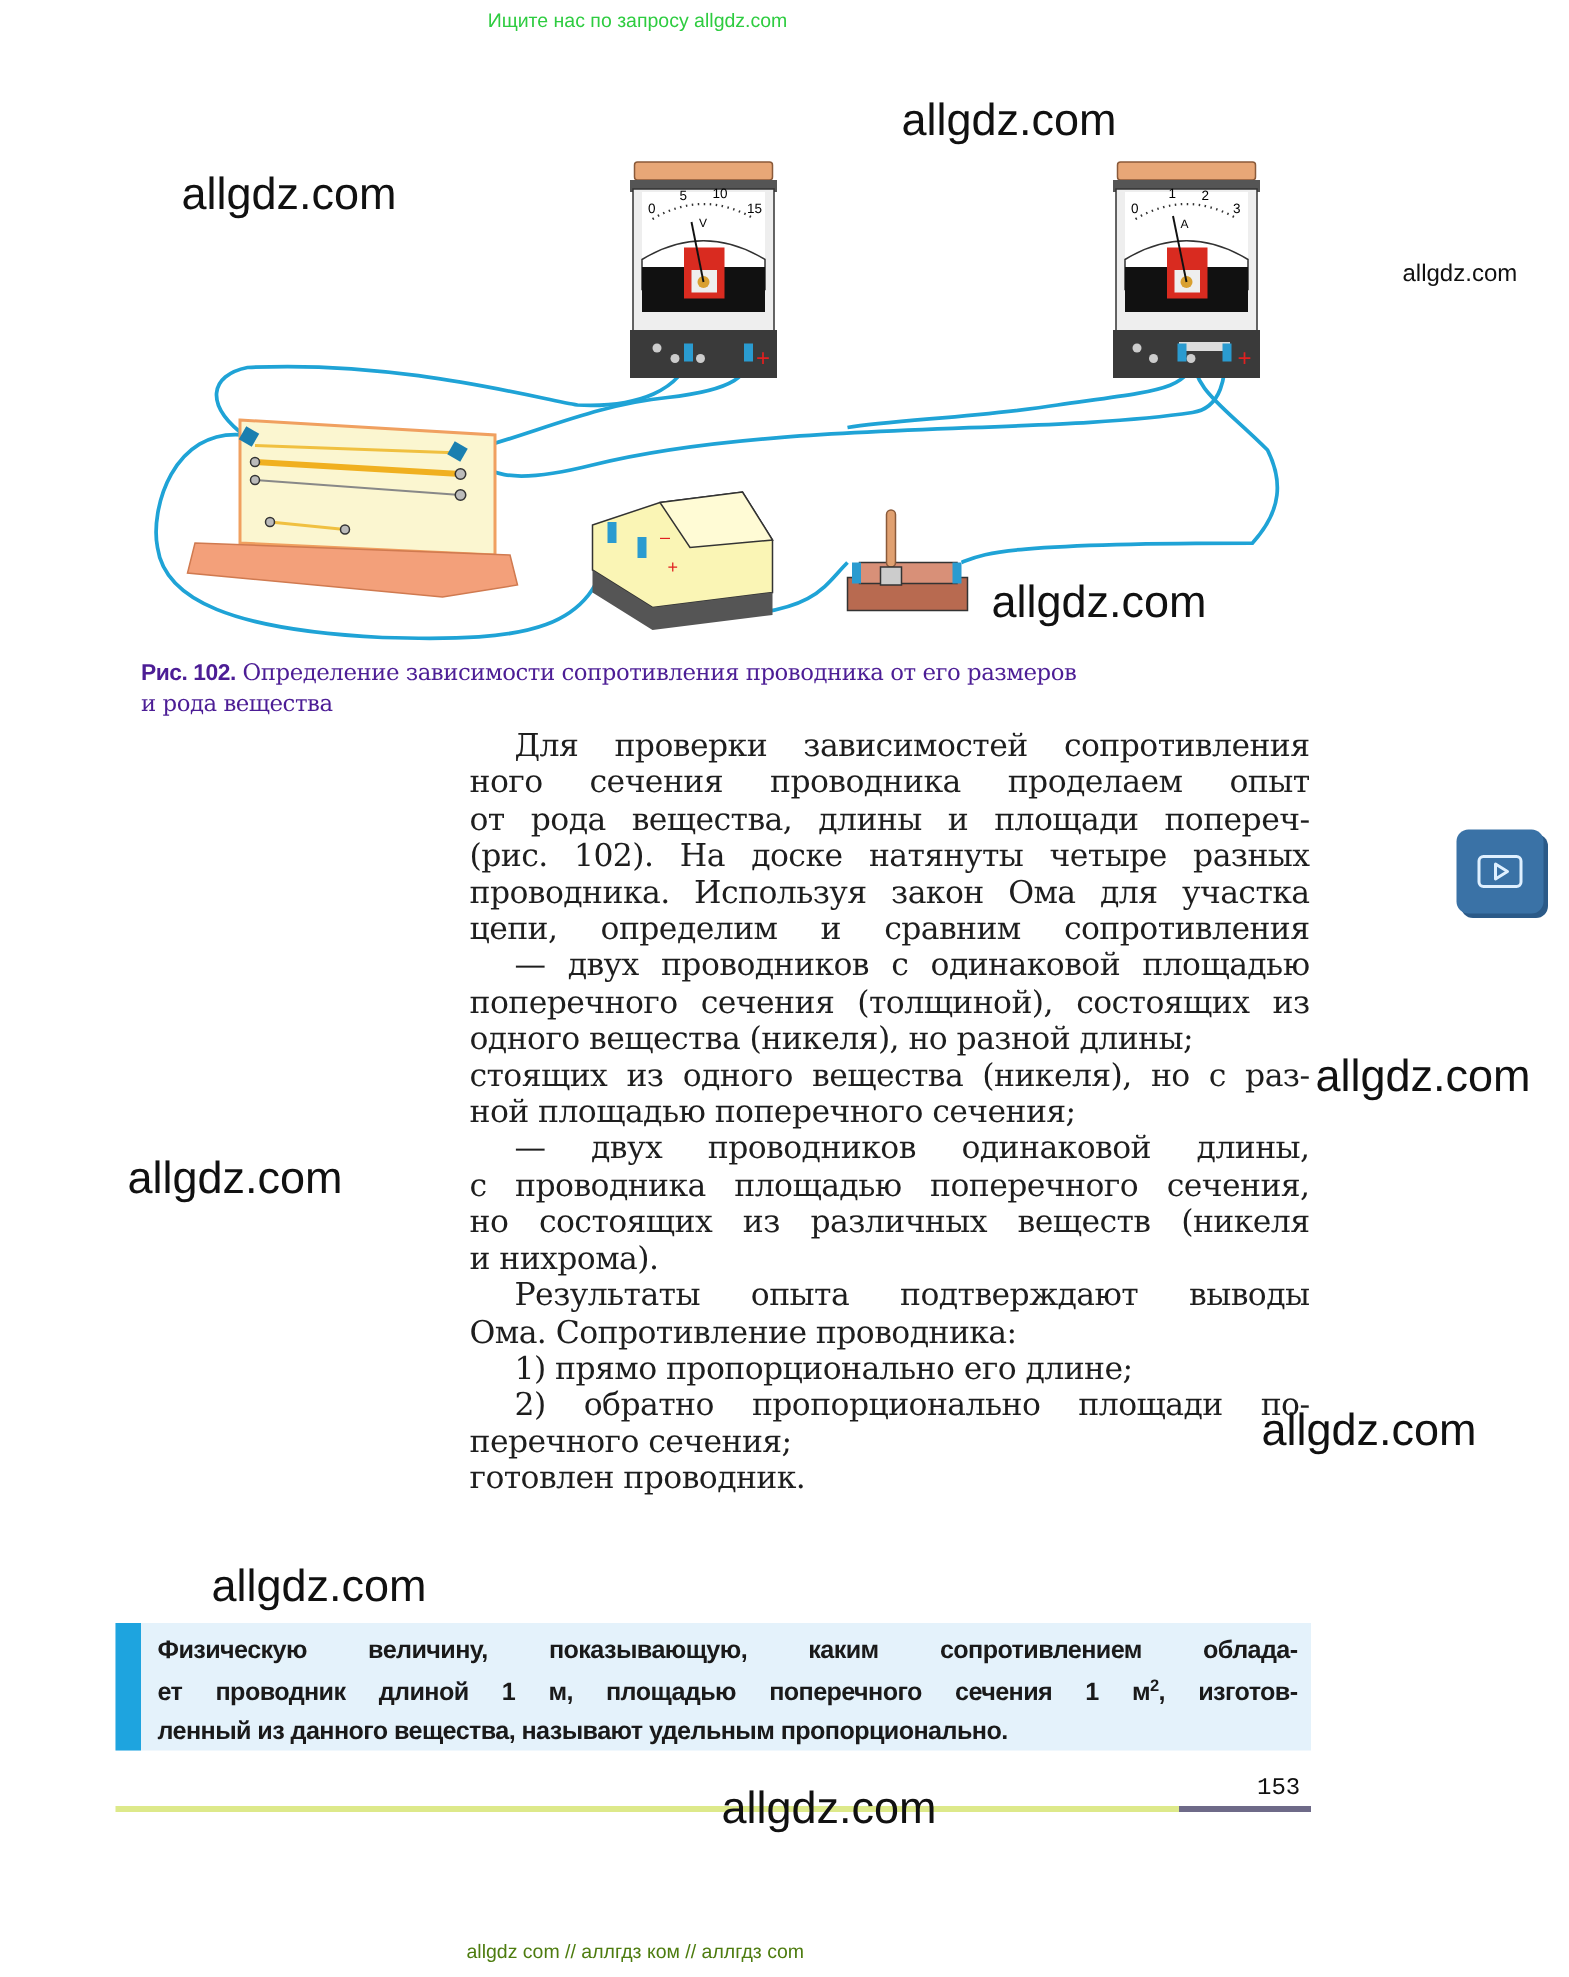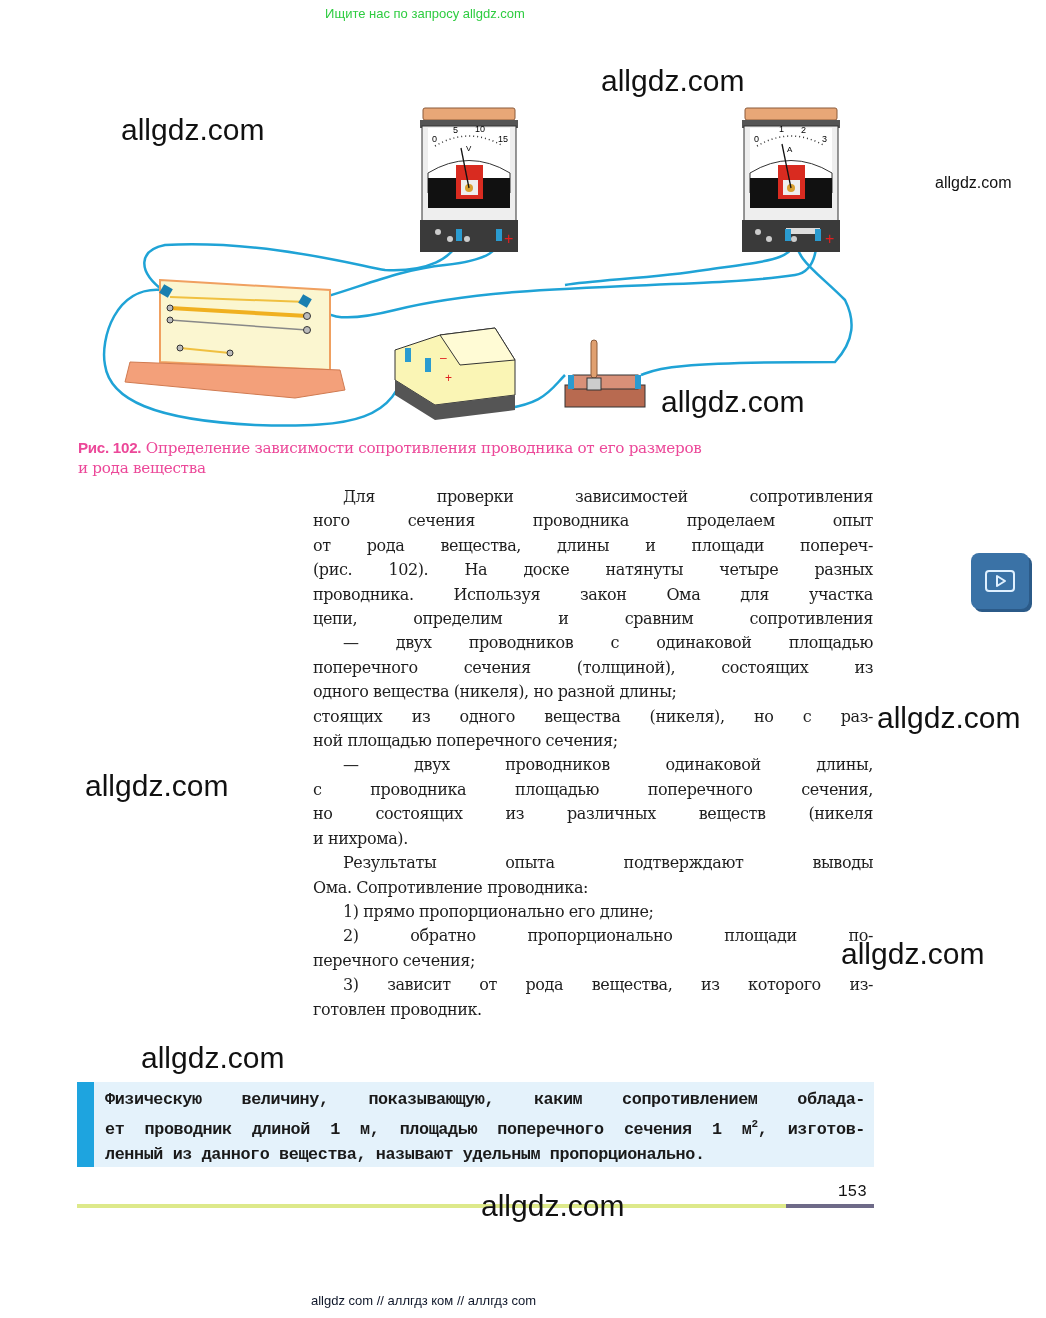--- a/index.html
+++ b/index.html
@@ -9,43 +9,43 @@
   .top-banner { position:absolute; top:6px; left:0; width:850px; text-align:center;
     font-family:"Liberation Sans", sans-serif; font-size:13px; color:#2ecc40; }
 
   .wm { position:absolute; font-family:"Liberation Sans", sans-serif; color:#111; white-space:nowrap; line-height:1; }
   .wm.big { font-size:30px; }
   .wm.small { font-size:16px; }
 
   .figure { position:absolute; left:95px; top:100px; width:760px; height:330px; }
   .figure svg { width:100%; height:100%; }
 
-  .caption { position:absolute; left:78px; top:438px; width:760px;
-    font-family:"DejaVu Serif", serif; font-size:15.2px; line-height:20px; color:#ec4899; letter-spacing:-0.3px; }
+  .caption { position:absolute; left:94px; top:438px; width:760px;
+    font-family:"DejaVu Serif", serif; font-size:15.2px; line-height:20px; color:#4c1d95; letter-spacing:-0.3px; }
   .caption b { font-family:"Liberation Sans", sans-serif; font-weight:bold; }
 
   .body-text { position:absolute; left:313px; top:485px; width:560px;
-    font-family:"DejaVu Serif", serif; font-size:16px; line-height:24.4px; color:#1e1e1e; text-align:justify; letter-spacing:-0.4px; }
+    font-family:"DejaVu Serif", serif; font-size:21px; line-height:24.4px; color:#1e1e1e; text-align:justify; letter-spacing:-0.4px; }
   .body-text .line { display:block; text-align:justify; text-align-last:justify; }
   .body-text .line.last { text-align-last:left; }
 
   .definition { position:absolute; left:77px; top:1082px; width:797px; height:85px; background:#e4f2fb; }
   .definition .bar { position:absolute; left:0; top:0; width:17px; height:100%; background:#1ea4df; }
   .definition .txt { position:absolute; left:28px; top:5px; width:760px;
-    font-family:Liberation Mono, monospace; font-weight:bold; font-size:16.8px; line-height:25px; color:#1a1a1a; letter-spacing:-0.4px; }
+    font-family:Liberation Sans, sans-serif; font-weight:bold; font-size:16.8px; line-height:25px; color:#1a1a1a; letter-spacing:-0.4px; }
   .definition .txt .line { display:block; text-align:justify; text-align-last:justify; }
   .definition .txt .line.last { text-align-last:left; }
   sup { font-size:11px; }
 
   .footer-line-green { position:absolute; left:77px; top:1204px; width:710px; height:4px; background:#dde98a; }
   .footer-line-gray { position:absolute; left:786px; top:1204px; width:88px; height:4px; background:#6e6a88; }
   .page-num { position:absolute; left:838px; top:1183px; font-family:Liberation Mono, monospace; font-size:16px; color:#111; }
 
   .bottom-banner { position:absolute; top:1293px; left:0; width:847px; text-align:center;
-    font-family:"Liberation Sans", sans-serif; font-size:13px; color:#0f172a; }
+    font-family:"Liberation Sans", sans-serif; font-size:13px; color:#4d7c0f; }
 
   .video-btn { position:absolute; left:971px; top:553px; width:58px; height:56px; border-radius:8px;
     background:#3a72a6; box-shadow:3px 3px 0 #2b5a88; display:flex; align-items:center; justify-content:center; cursor:pointer; }
 </style>
 </head>
 <body>
 
 <div class="top-banner">Ищите нас по запросу allgdz.com</div>
 
 <div class="figure">
@@ -180,21 +180,20 @@
   <span class="line last">ной площадью поперечного сечения;</span>
   <span class="line" style="padding-left:30px">— двух проводников одинаковой длины,</span>
   <span class="line">с проводника площадью поперечного сечения,</span>
   <span class="line">но состоящих из различных веществ (никеля</span>
   <span class="line last">и нихрома).</span>
   <span class="line" style="padding-left:30px">Результаты опыта подтверждают выводы</span>
   <span class="line last">Ома. Сопротивление проводника:</span>
   <span class="line last" style="padding-left:30px">1) прямо пропорционально его длине;</span>
   <span class="line" style="padding-left:30px">2) обратно пропорционально площади по-</span>
   <span class="line last">перечного сечения;</span>
-  <span class="line" style="padding-left:30px">3) зависит от рода вещества, из которого из-</span>
   <span class="line last">готовлен проводник.</span>
 </div>
 
 <div class="definition">
   <div class="bar"></div>
   <div class="txt">
     <span class="line">Физическую величину, показывающую, каким сопротивлением облада-</span>
     <span class="line"><span>ет проводник длиной 1 м, площадью поперечного сечения 1 м</span><sup>2</sup><span>, изготов-</span></span>
     <span class="line last">ленный из данного вещества, называют удельным пропорционально.</span>
   </div>

